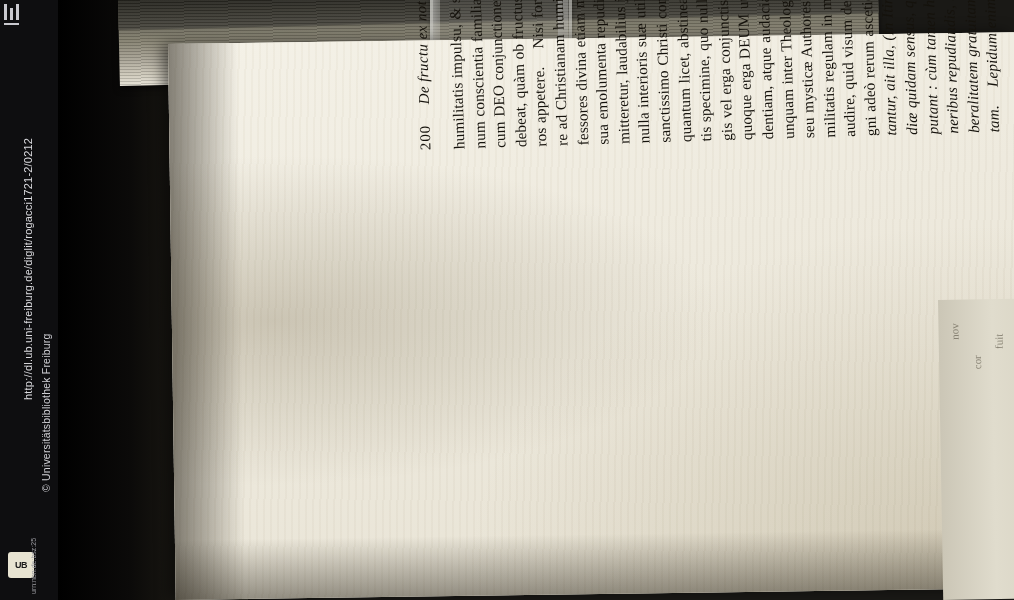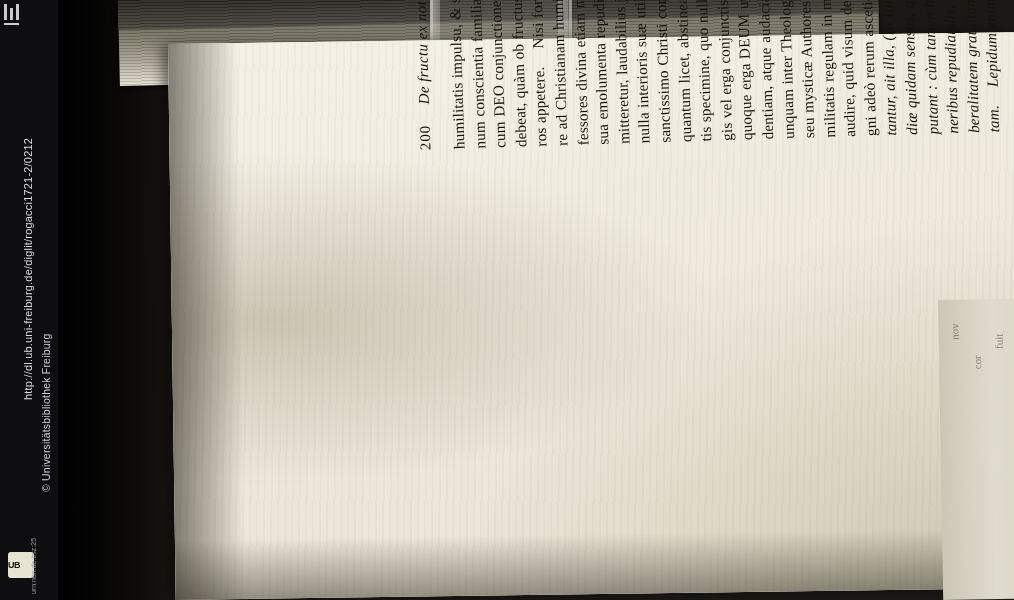--- a/index.html
+++ b/index.html
@@ -63,21 +63,21 @@
     left: 8px;
     bottom: 22px;
     width: 26px; height: 26px;
     background: #e8e4d2;
     border-radius: 3px;
     color: #1b1b1b;
     font-family: "Liberation Sans", sans-serif;
     font-size: 9px;
     font-weight: bold;
     line-height: 26px;
-    text-align: left;
+    text-align: center;
     letter-spacing: -0.5px;
   }
   .strip-caption {
     position: absolute;
     left: 37px;
     bottom: 6px;
     font-size: 7px;
     color: #9a9aa0;
     font-family: "Liberation Sans", sans-serif;
     transform-origin: left bottom;

